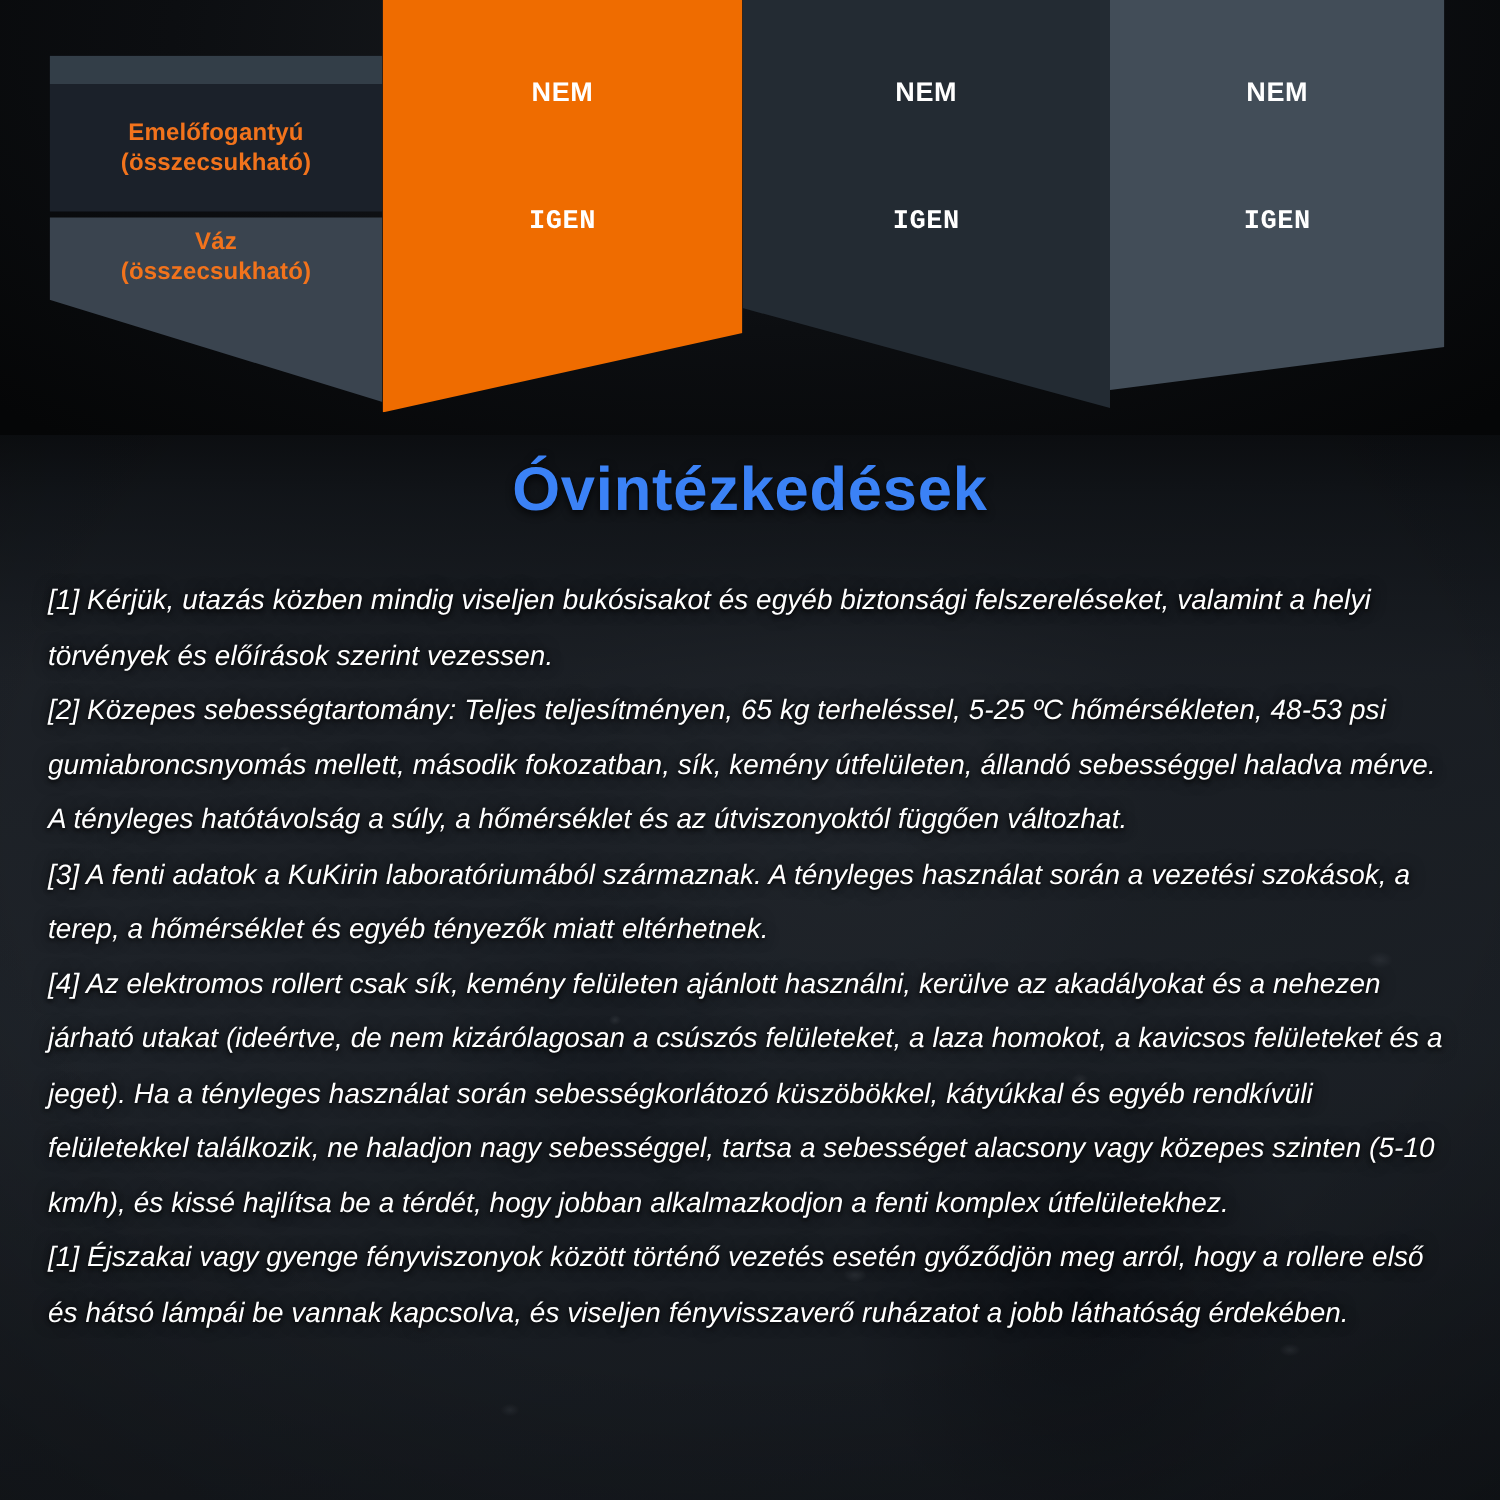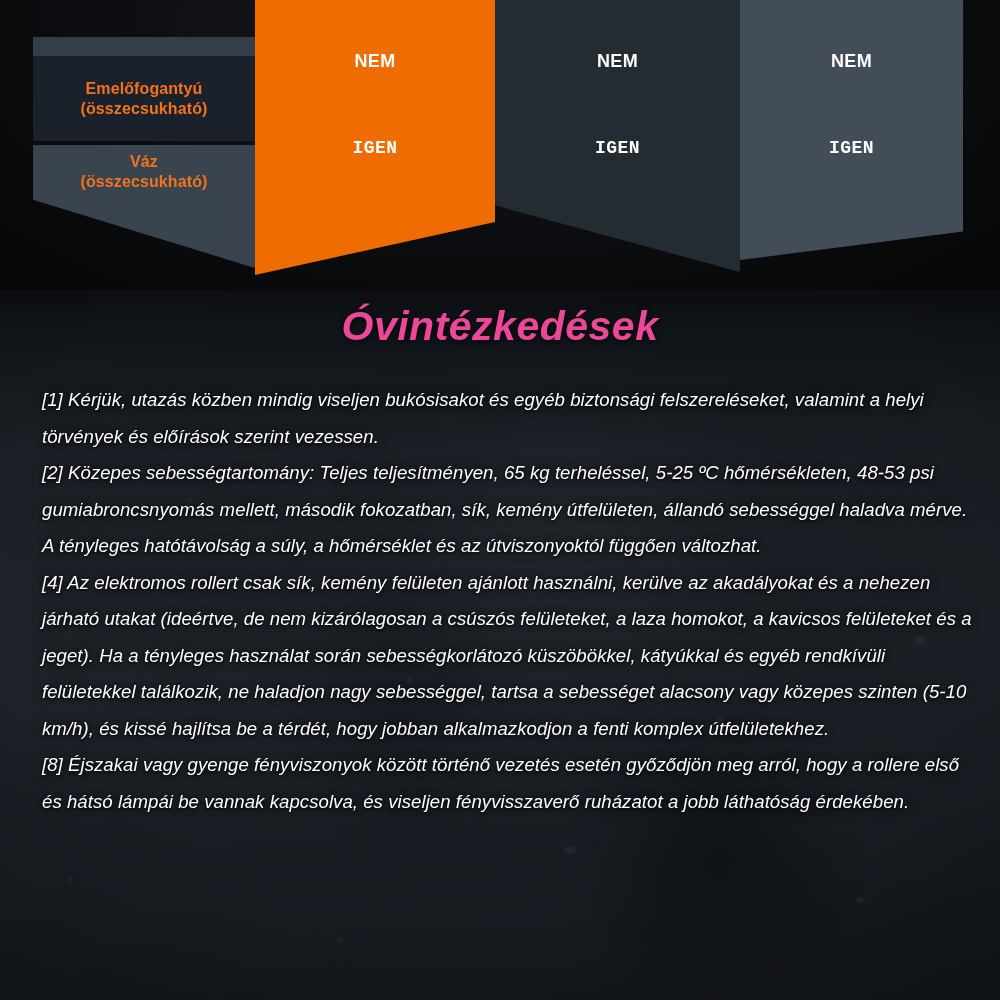--- a/index.html
+++ b/index.html
@@ -144,32 +144,31 @@
   
   .row-1{ top:19px;  height:85px; }
   .row-2{ top:104px; height:88px;font-family:Liberation Mono, monospace; }
 
   
   .section-title{
     position:absolute;
     left:0; right:0; top:303px;
     z-index:6;
     text-align:center;
-    color:#ec4899;
+    color:#3b82f6;
     font-size:41px;
     font-weight:bold;
-    font-style:italic;
     letter-spacing:.5px;
     text-shadow:0 2px 6px rgba(0,0,0,.8);
   }
 
   
   .notes{
     position:absolute;
-    left:42px; top:382px; width:932px;
+    left:32px; top:382px; width:932px;
     z-index:6;
     color:#ffffff;
     font-size:18.6px;
     font-style:italic;
     line-height:36.5px;
     letter-spacing:.05px;
     text-shadow:0 1px 3px rgba(0,0,0,.95), 0 0 10px rgba(0,0,0,.7);
   }
   .notes p{ margin:0; }
 </style>
@@ -237,17 +236,18 @@
       </div>
     </div>
 
   </div>
 
   <div class="section-title">Óvintézkedések</div>
 
   <div class="notes">
     <p>[1] Kérjük, utazás közben mindig viseljen bukósisakot és egyéb biztonsági felszereléseket, valamint a helyi törvények és előírások szerint vezessen.</p>
     <p>[2] Közepes sebességtartomány: Teljes teljesítményen, 65 kg terheléssel, 5-25 ºC hőmérsékleten, 48-53 psi gumiabroncsnyomás mellett, második fokozatban, sík, kemény útfelületen, állandó sebességgel haladva mérve. A tényleges hatótávolság a súly, a hőmérséklet és az útviszonyoktól függően változhat.</p>
+    <p>[3] A fenti adatok a KuKirin laboratóriumából származnak. A tényleges használat során a vezetési szokások, a terep, a hőmérséklet és egyéb tényezők miatt eltérhetnek.</p>
     <p>[4] Az elektromos rollert csak sík, kemény felületen ajánlott használni, kerülve az akadályokat és a nehezen járható utakat (ideértve, de nem kizárólagosan a csúszós felületeket, a laza homokot, a kavicsos felületeket és a jeget). Ha a tényleges használat során sebességkorlátozó küszöbökkel, kátyúkkal és egyéb rendkívüli felületekkel találkozik, ne haladjon nagy sebességgel, tartsa a sebességet alacsony vagy közepes szinten (5-10 km/h), és kissé hajlítsa be a térdét, hogy jobban alkalmazkodjon a fenti komplex útfelületekhez.</p>
-    <p>[8] Éjszakai vagy gyenge fényviszonyok között történő vezetés esetén győződjön meg arról, hogy a rollere első és hátsó lámpái be vannak kapcsolva, és viseljen fényvisszaverő ruházatot a jobb láthatóság érdekében.</p>
+    <p>[1] Éjszakai vagy gyenge fényviszonyok között történő vezetés esetén győződjön meg arról, hogy a rollere első és hátsó lámpái be vannak kapcsolva, és viseljen fényvisszaverő ruházatot a jobb láthatóság érdekében.</p>
   </div>
 
 </div>
 
 </body></html>

